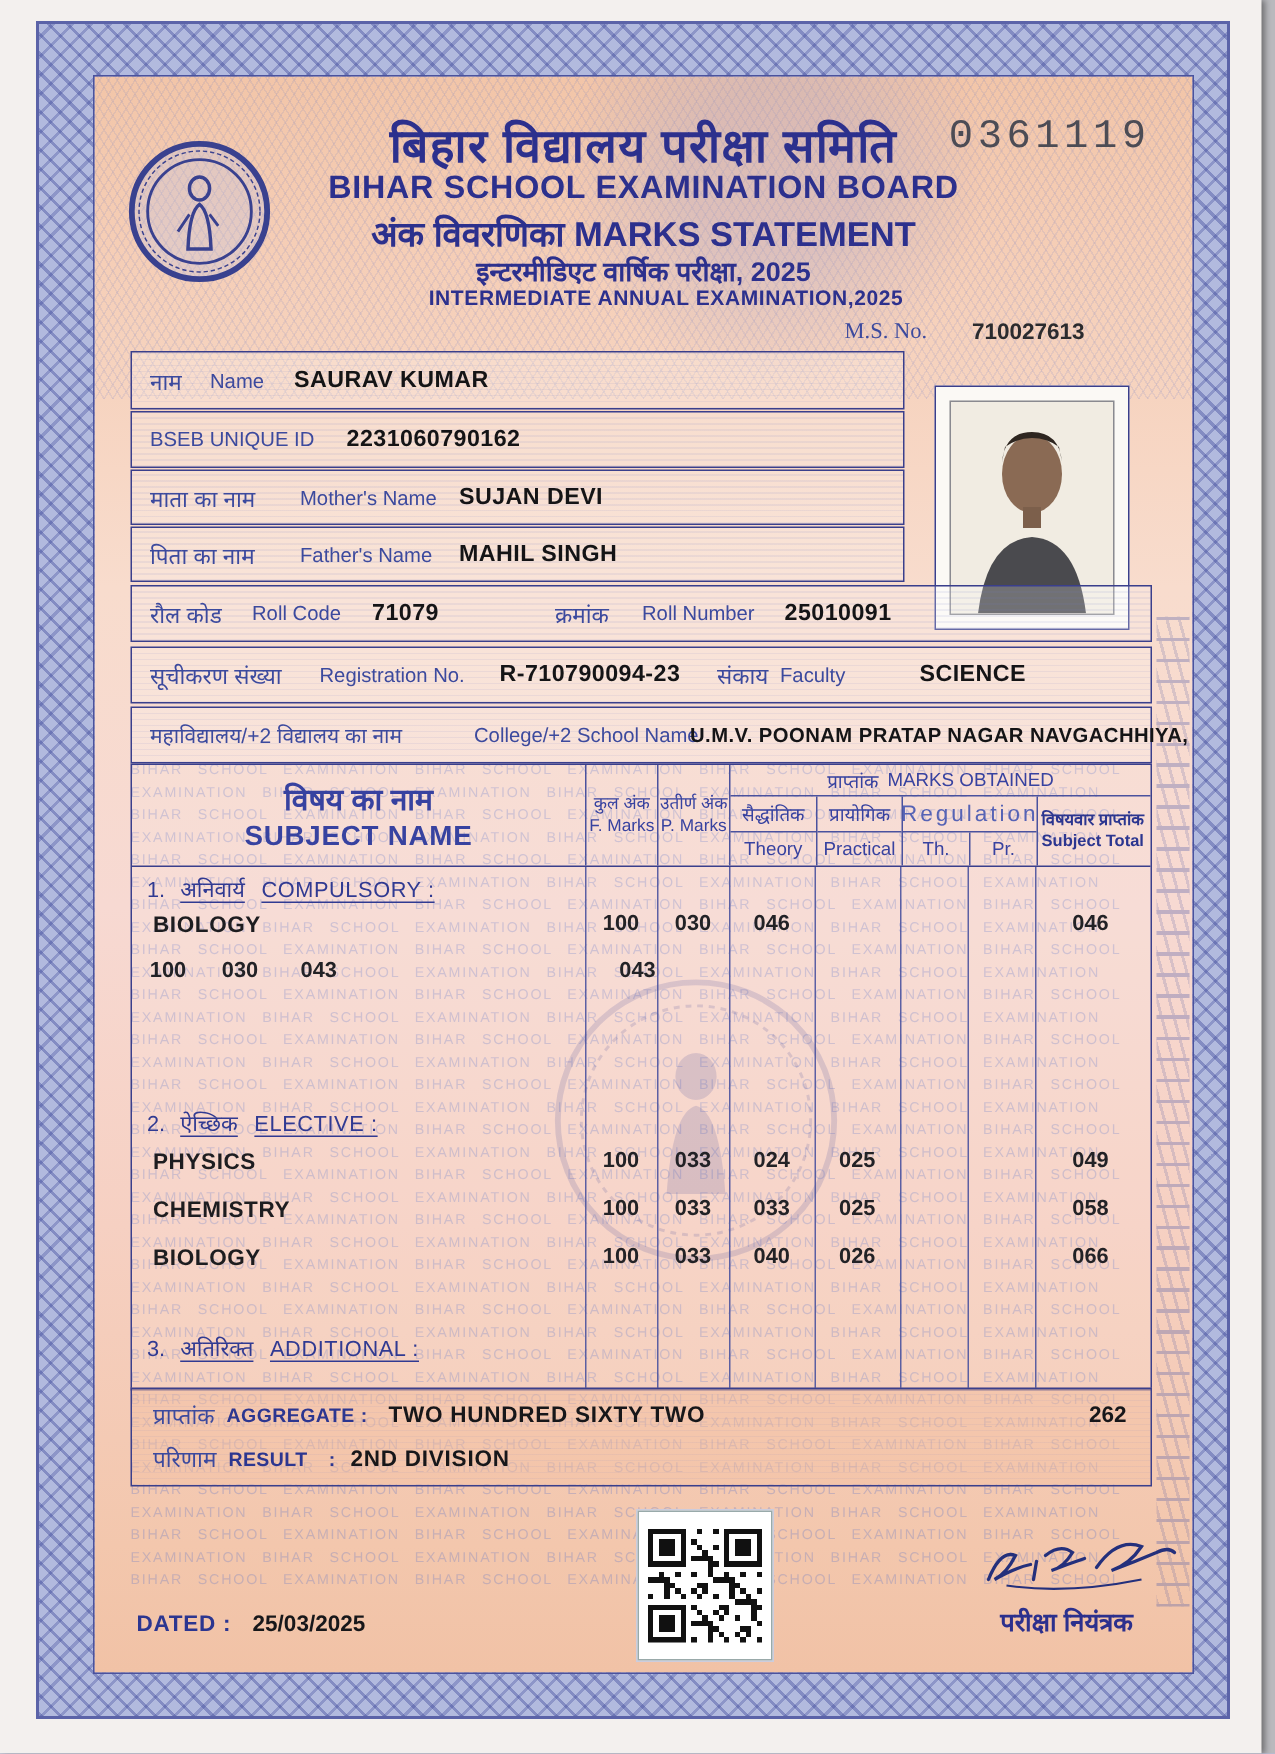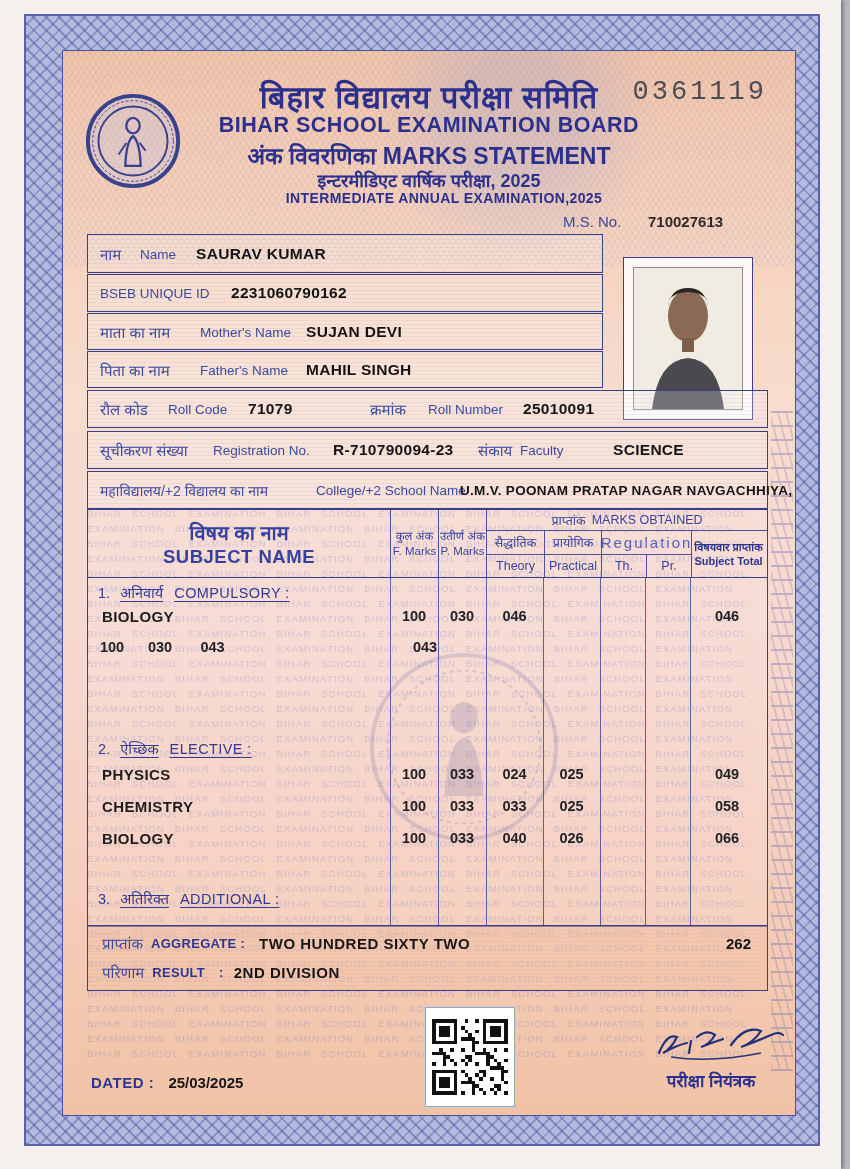--- a/index.html
+++ b/index.html
@@ -34,21 +34,21 @@
   .seal{position:absolute;left:22px;top:42px;width:96px;height:96px;}
   .serial{position:absolute;right:28px;top:26px;font-family:"Liberation Mono","DejaVu Sans Mono",monospace;
           font-size:27px;color:#4c4c55;letter-spacing:3px;}
   .t{position:absolute;left:0;width:100%;text-align:center;color:#2c308d;font-weight:bold;}
   .title-hi{top:24px;font-size:31px;letter-spacing:1px;}
   .title-en{top:62px;font-size:21.5px;letter-spacing:.5px;}
   .subtitle{top:88px;font-size:23px;}
   .exam-hi{top:117px;font-size:18px;}
   .exam-en{top:139px;font-size:14px;letter-spacing:.4px;padding-left:15px;}
   .msno{position:absolute;top:162px;left:0;width:100%;font-size:15px;}
-  .msno .lbl{position:absolute;left:500px;color:#3c4a9e;}
+  .msno .lbl{position:absolute;left:500px;color:#3c4a9e;font-family:Liberation Serif, serif;}
   .msno .val{position:absolute;left:585px;color:#2b2b2e;font-weight:bold;}
   
   .fbox{position:absolute;border:1.6px solid #3a3f8c;background:
         repeating-linear-gradient(0deg, rgba(110,120,195,.10) 0 1px, transparent 1px 4px),
         rgba(255,255,255,.22);}
   .fbox span{position:absolute;top:50%;transform:translateY(-50%);white-space:nowrap;}
   .lh{color:#3c4a9e;font-size:15px;}
   .le{color:#3c4a9e;font-size:13.5px;}
   .fv{color:#141416;font-weight:bold;font-size:15.5px;letter-spacing:.3px;}
   

